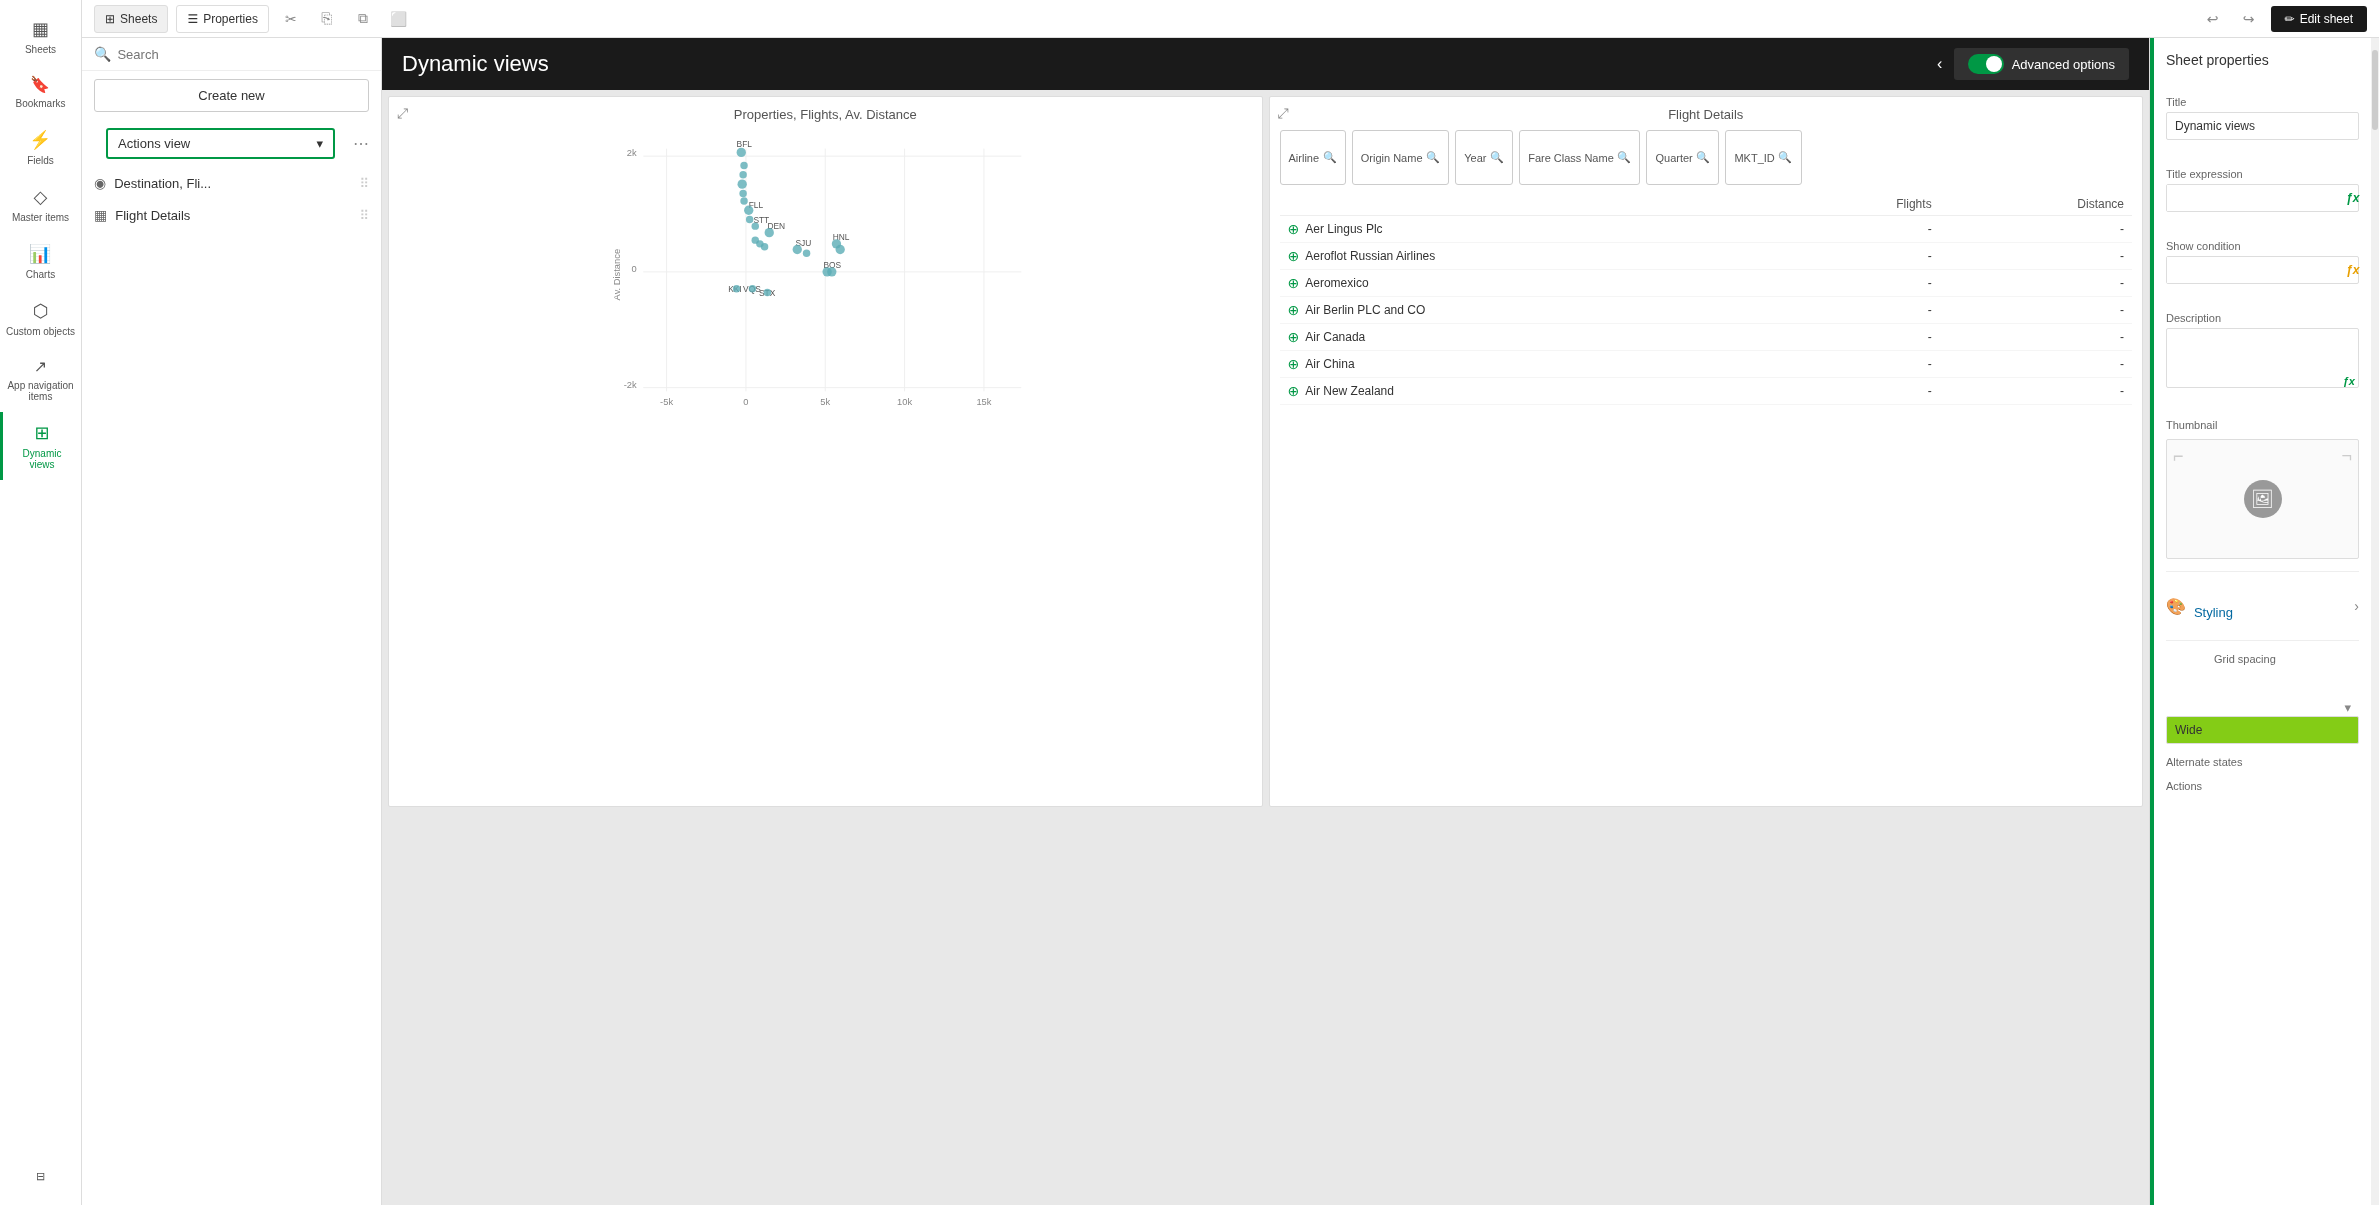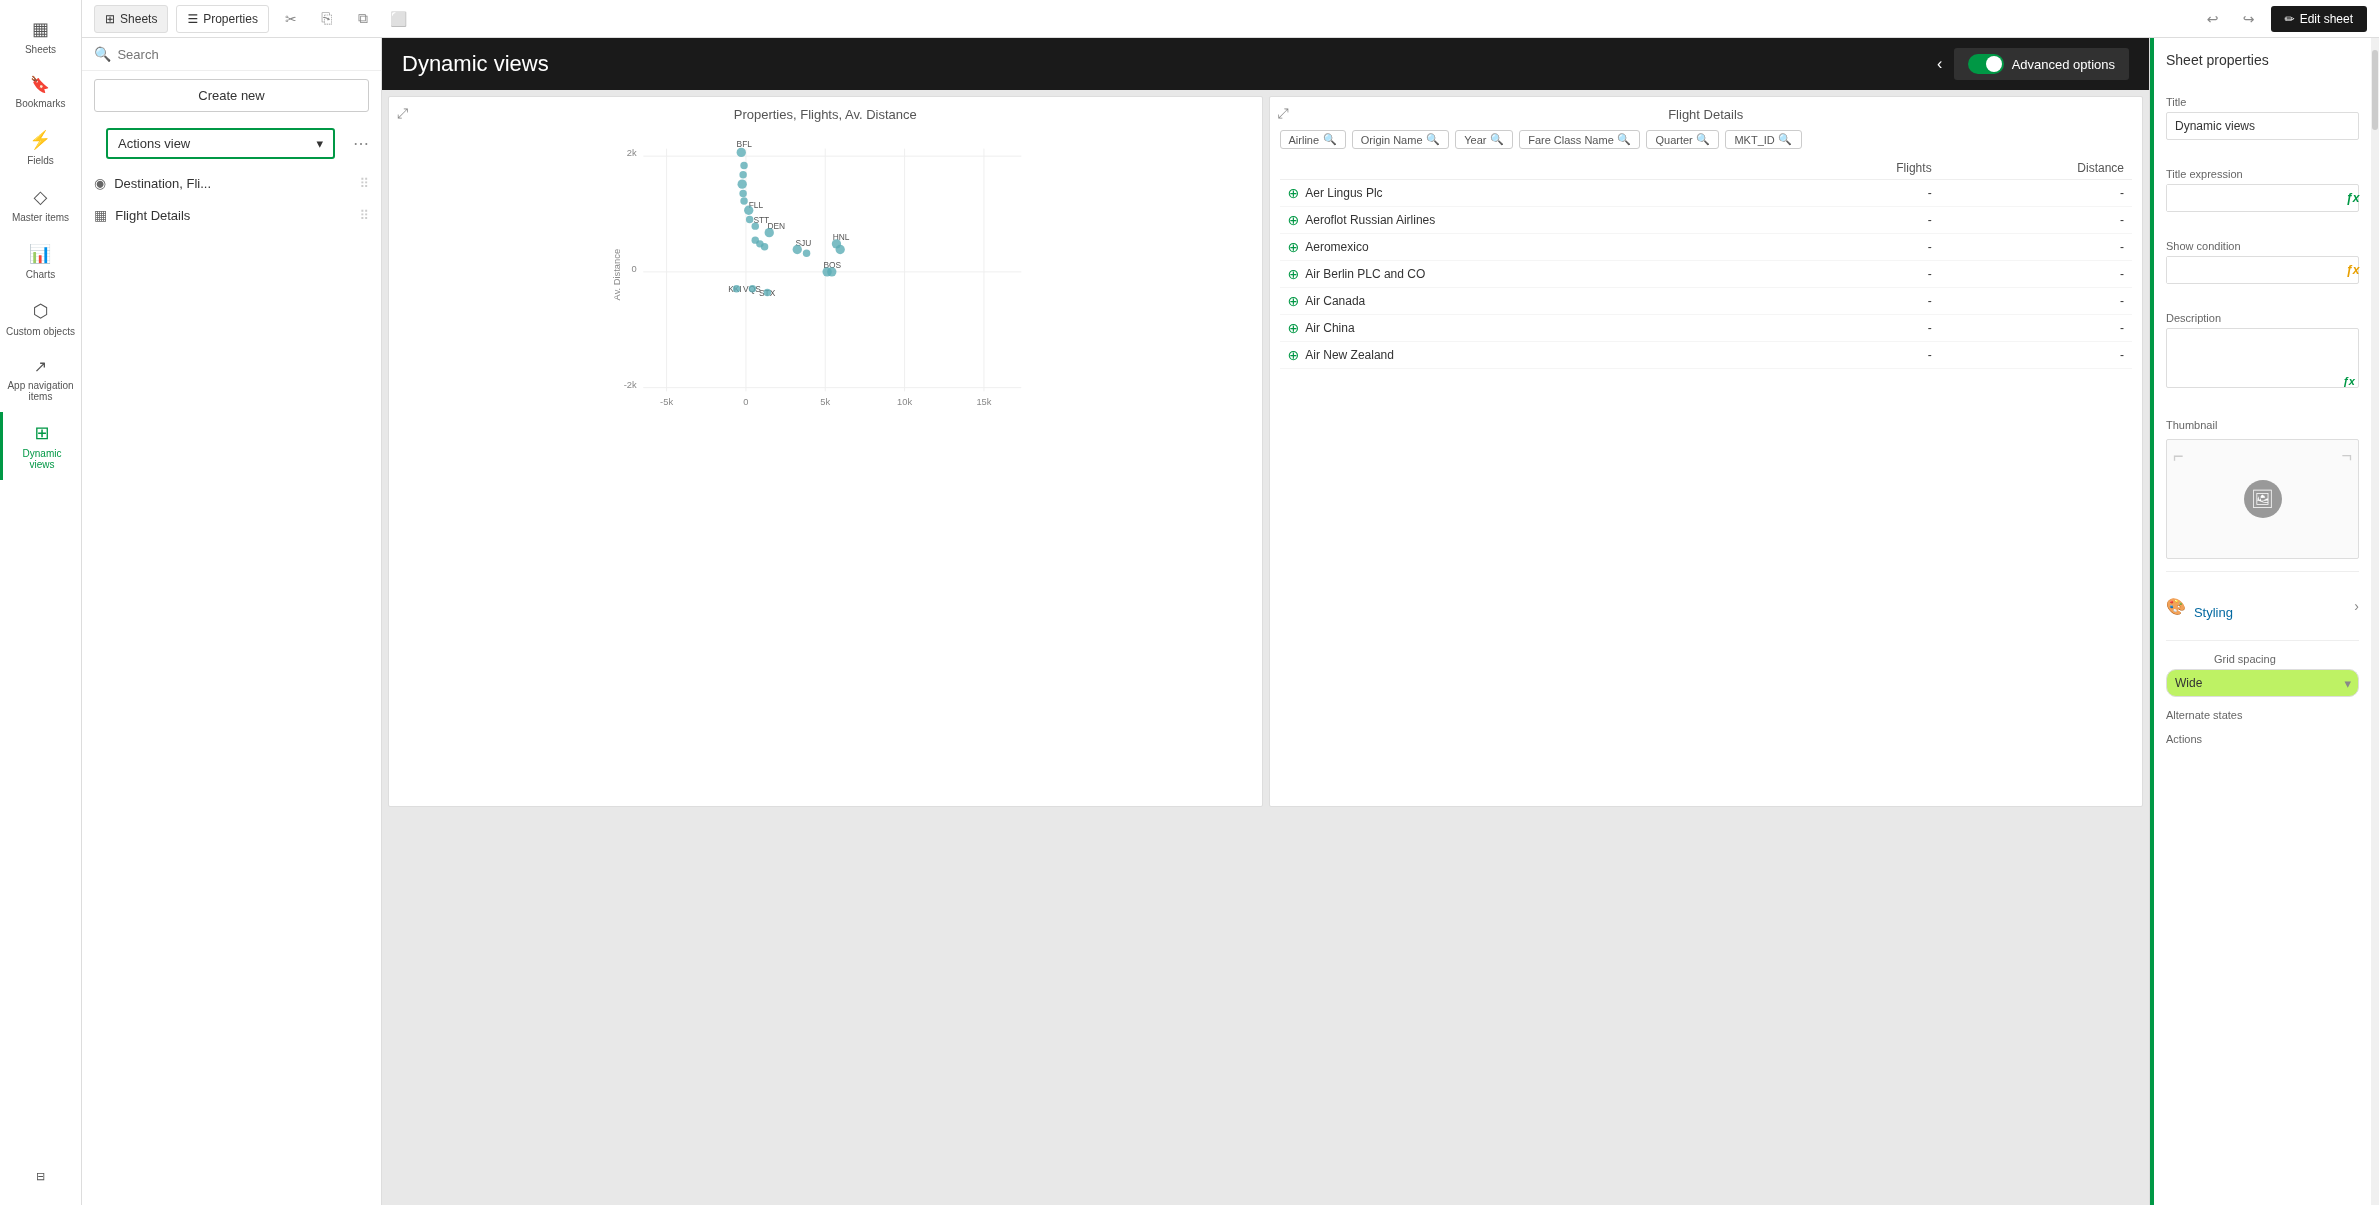--- a/index.html
+++ b/index.html
@@ -254,21 +254,21 @@
       flex-wrap: wrap;
       gap: 6px;
       margin-bottom: 8px;
     }
     .filter-chip {
       display: flex;
       align-items: center;
       gap: 4px;
       border: 1px solid #ccc;
       border-radius: 3px;
-      padding: 2px 8px;
+      padding: 20px 8px;
       font-size: 11px;
       color: #555;
       cursor: pointer;
       justify-content: space-between;
     }
     .filter-chip .search-icon { color: #888; font-size: 11px; }
     .values-label {
       font-size: 12px;
       color: #999;
       padding: 2px 8px;
@@ -412,28 +412,29 @@
       margin-top: 8px;
       margin-left: 48px;
     }
     .select-wrapper {
       position: relative;
       width: 100%;
     }
     .props-select {
       width: 100%;
       border: 1px solid #ddd;
-      border-radius: 10px;
+      border-radius: 2px;
       padding: 6px 28px 6px 8px;
       font-size: 12px;
       color: #333;
       appearance: none;
-      background: #bef264;
+      background: #84cc16;
       cursor: pointer;
       outline: none;
+      margin-top: 47px;
     }
     .select-arrow {
       position: absolute;
       right: 8px;
       top: 50%;
       transform: translateY(-50%);
       color: #888;
       pointer-events: none;
     }
     .alternate-states-label {

